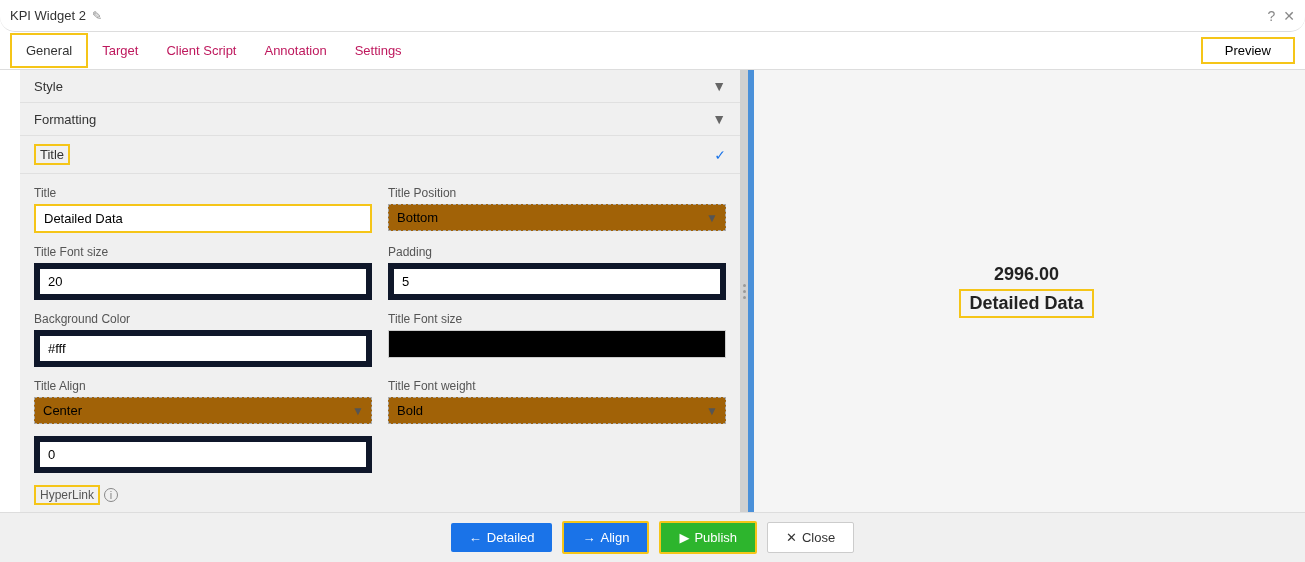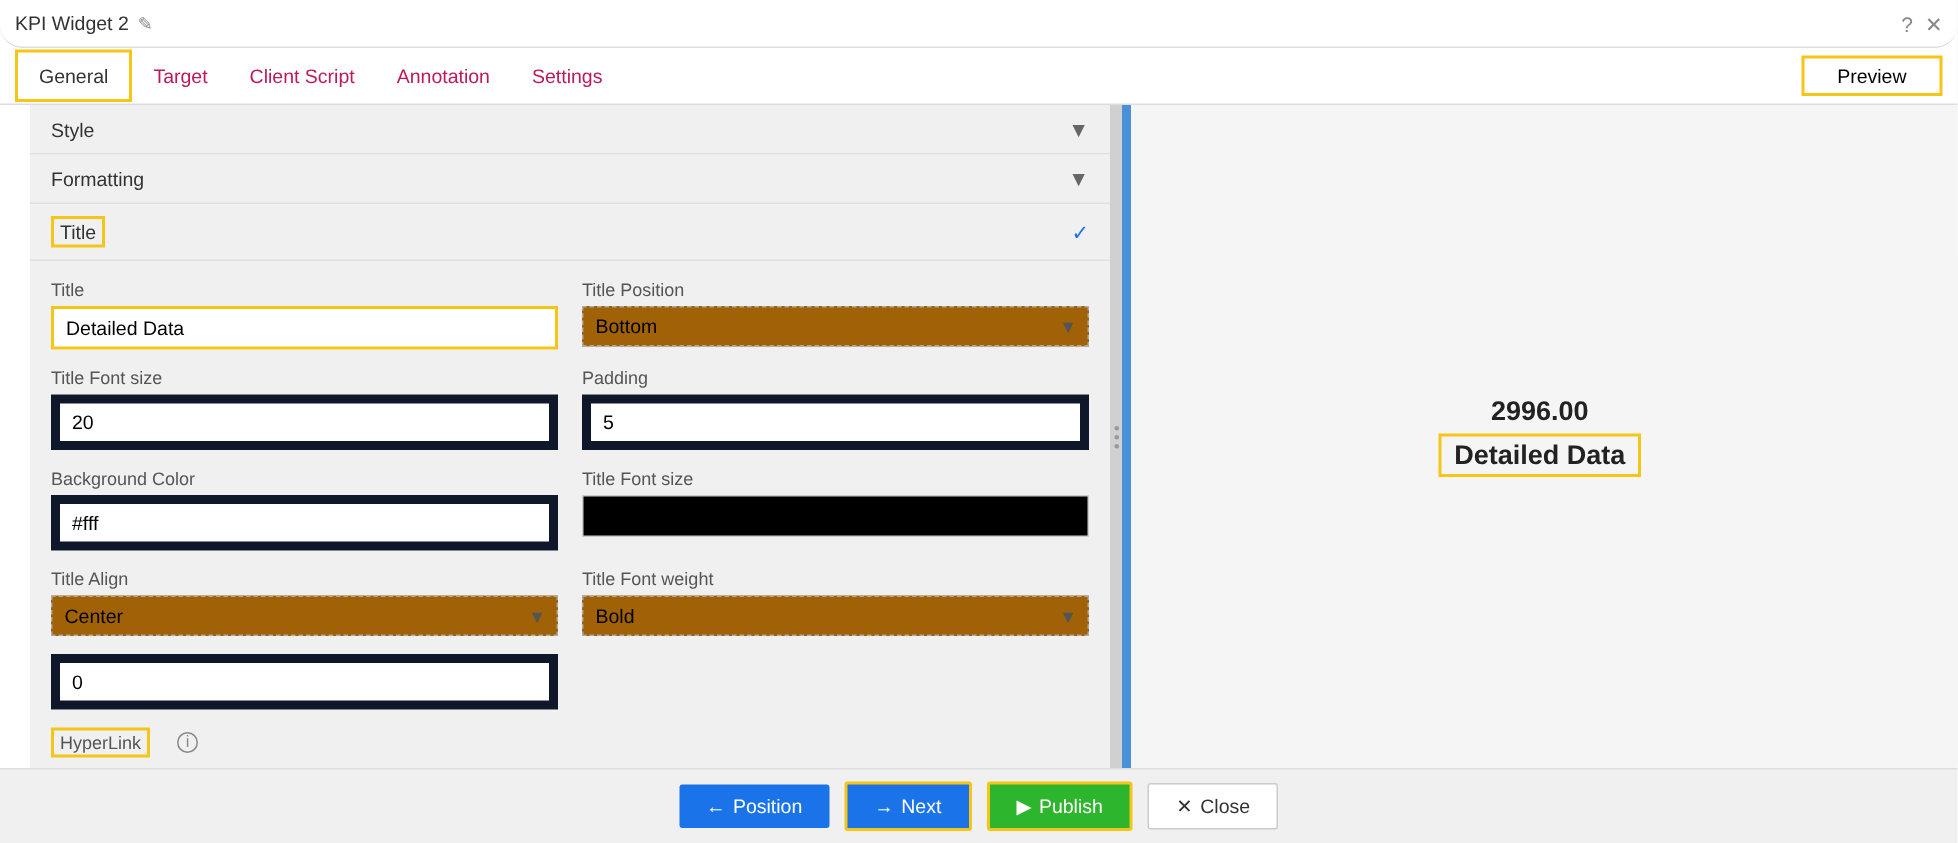--- a/index.html
+++ b/index.html
@@ -32,21 +32,21 @@
 
     .form-input { border: 6px solid #0f172a; background: #fff; padding: 5px 8px; font-size: 13px; width: 100%; }
     .form-input.title-highlighted { border: 2px solid #f5c518; }
 
     .select-wrapper { position: relative; }
     .form-select { border: 1px dashed #aaa; background: #a16207; padding: 5px 8px; font-size: 13px; width: 100%; appearance: none; cursor: pointer; }
     .select-arrow { position: absolute; right: 8px; top: 50%; transform: translateY(-50%); pointer-events: none; color: #555; font-size: 12px; }
     .color-preview { width: 100%; height: 28px; display: block; border: 1px solid #ccc; }
     .color-preview.black { background: #000; }
 
-    .hyperlink-label { display: flex; align-items: center; gap: 18px; font-size: 12px; color: #555; margin-bottom: 4px; }
+    .hyperlink-label { display: flex; align-items: center; gap: 4px; font-size: 12px; color: #555; margin-bottom: 4px; }
     .hyperlink-label .info-icon { color: #888; font-size: 11px; border: 1px solid #888; border-radius: 50%; width: 14px; height: 14px; display: inline-flex; align-items: center; justify-content: center; }
     .hyperlink-label-box { border: 2px solid #f5c518; padding: 1px 4px; display: inline-block; }
     .hyperlink-input { border: 1px solid #ccc; background: #fff; padding: 5px 8px; font-size: 12px; width: 100%; color: #555; white-space: nowrap; overflow: hidden; text-overflow: ellipsis; }
 
     .title-section-header { display: flex; align-items: center; justify-content: space-between; padding: 8px 14px; background: #f0f0f0; border-bottom: 1px solid #e0e0e0; cursor: pointer; }
     .title-section-label { border: 2px solid #f5c518; padding: 1px 4px; font-size: 13px; display: inline-block; }
 
     .divider-bar { width: 8px; background: #d0d0d0; cursor: col-resize; display: flex; align-items: center; justify-content: center; position: relative; }
     .divider-dots { display: flex; flex-direction: column; gap: 3px; }
     .divider-dot { width: 3px; height: 3px; background: #999; border-radius: 50%; }
@@ -211,25 +211,25 @@
         <div class="preview-value">2996.00</div>
         <div class="preview-title">Detailed Data</div>
       </div>
     </div>
 
   </div>
 
   <div class="footer">
     <button class="btn btn-prev">
       <span>←</span>
-      <span>Position</span>
+      <span>Detailed</span>
     </button>
     <button class="btn btn-next">
       <span>→</span>
-      <span>Next</span>
+      <span>Align</span>
     </button>
     <button class="btn btn-publish">
       <span>▶</span>
       <span>Publish</span>
     </button>
     <button class="btn btn-close">
       <span>✕</span>
       <span>Close</span>
     </button>
   </div>

